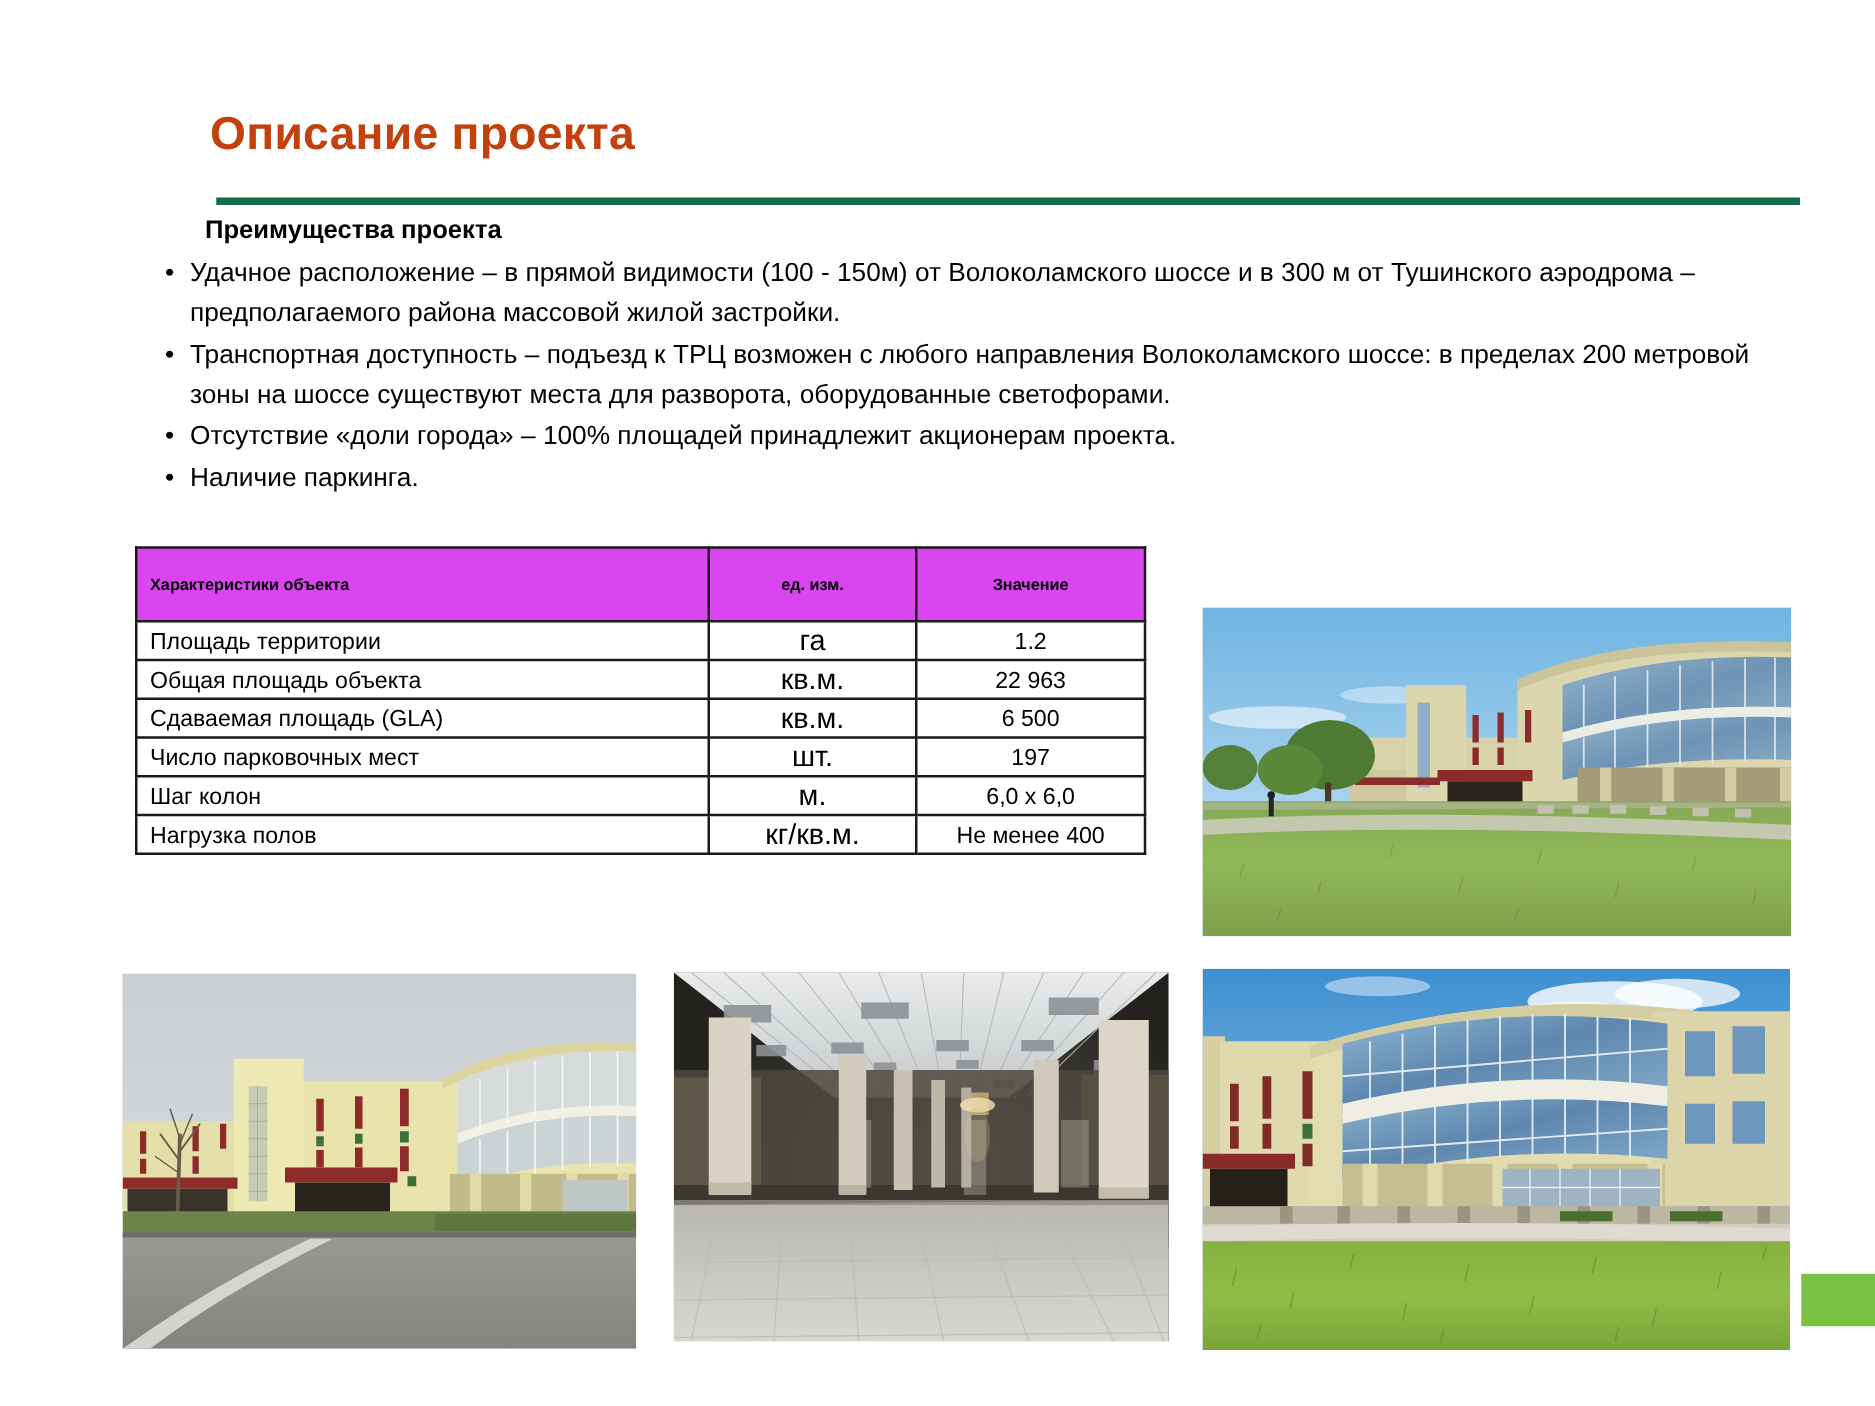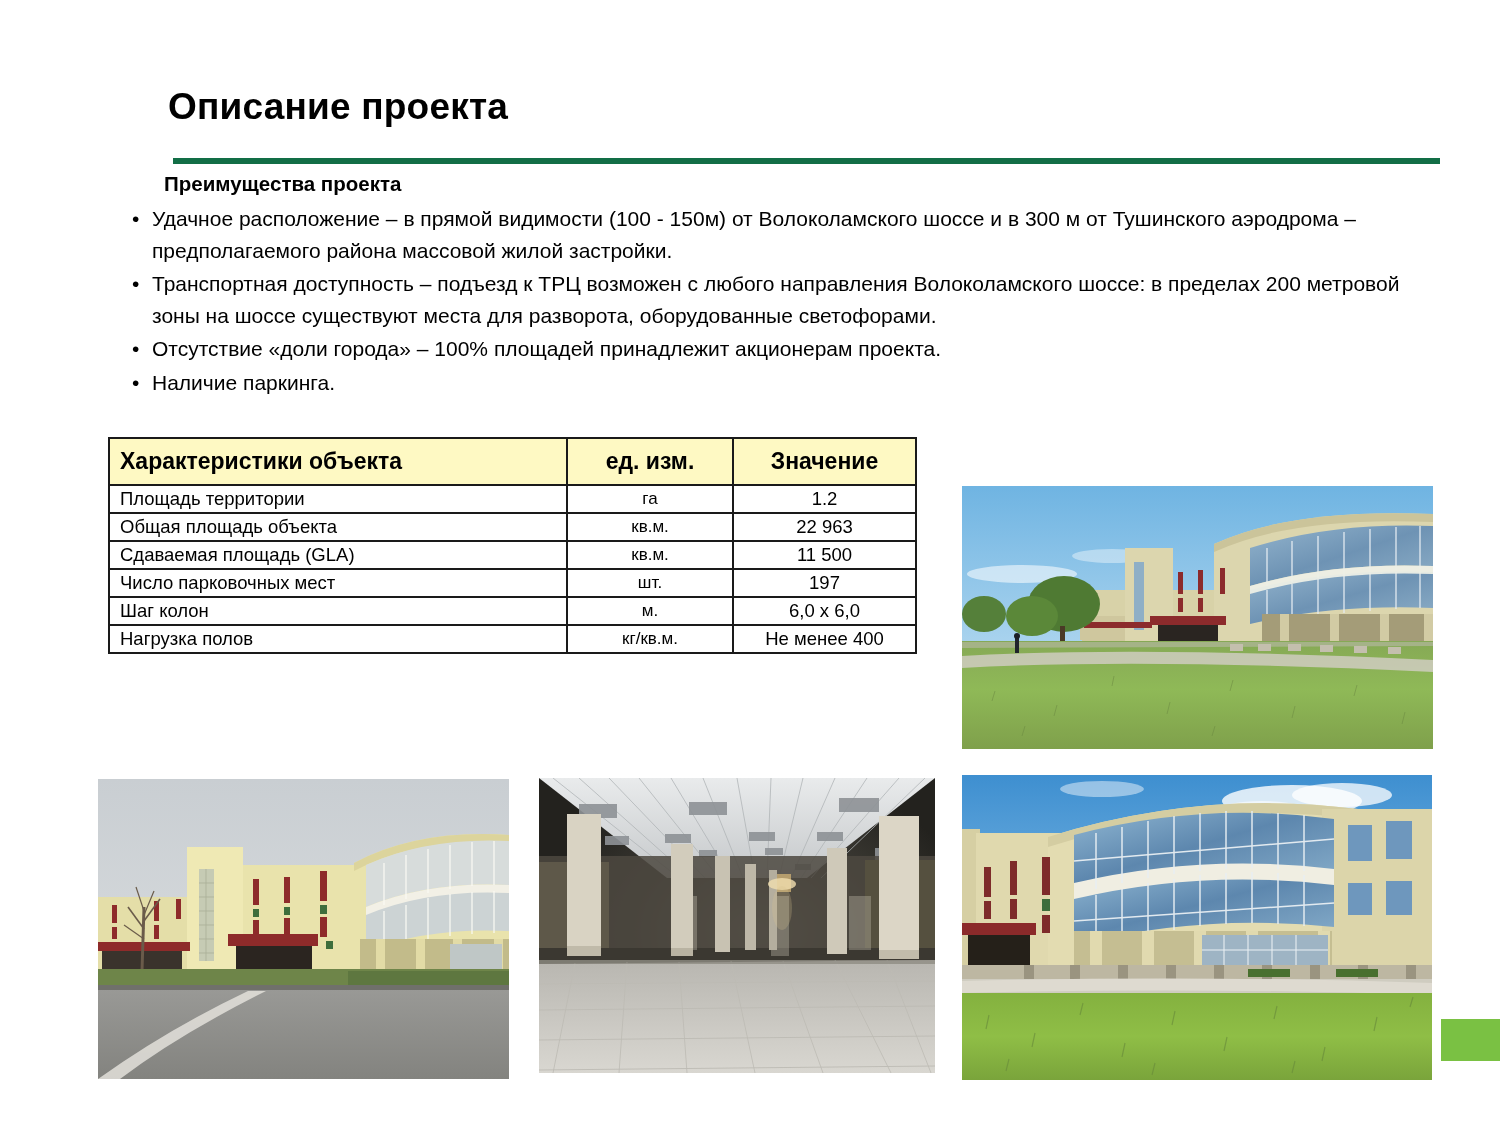--- a/index.html
+++ b/index.html
@@ -16,21 +16,21 @@
     color: #000000;
   }
 
   
   #slide-title {
     position: absolute;
     left: 168px;
     top: 86px;
     font-size: 37px;
     font-weight: bold;
-    color: #000000;
+    color: #c2410c;
     letter-spacing: 0.2px;
     white-space: nowrap;
   }
   #title-rule {
     position: absolute;
     left: 173px;
     top: 158px;
     width: 1267px;
     height: 6px;
     background: #126E46;
@@ -88,31 +88,31 @@
   #spec-table col.c-value { width: 183px; }
 
   #spec-table th, #spec-table td {
     border: 2px solid #1a1a1a;
     font-size: 18.5px;
     font-weight: normal;
     height: 28px;
     box-sizing: border-box;
   }
   #spec-table thead th {
-    background: #fef9c3;
+    background: #d946ef;
     font-weight: bold;
-    font-size: 23px;
-    height: 47px;
+    font-size: 13px;
+    height: 59px;
   }
   #spec-table thead th.h-name  { text-align: left;   padding-left: 10px; }
   #spec-table thead th.h-unit,
   #spec-table thead th.h-value { text-align: center; }
 
   #spec-table td.t-name  { text-align: left; padding-left: 10px; }
-  #spec-table td.t-unit  { text-align: center; font-size: 17px; }
+  #spec-table td.t-unit  { text-align: center; font-size: 23px; }
   #spec-table td.t-value { text-align: center; }
 
   
   .photo {
     position: absolute;
     overflow: hidden;
     background: #cfd4d8;
   }
   .photo svg { display: block; width: 100%; height: 100%; }
 
@@ -184,21 +184,21 @@
       <td class="t-value">1.2</td>
     </tr>
     <tr>
       <td class="t-name">Общая площадь объекта</td>
       <td class="t-unit">кв.м.</td>
       <td class="t-value">22 963</td>
     </tr>
     <tr>
       <td class="t-name">Сдаваемая площадь (GLA)</td>
       <td class="t-unit">кв.м.</td>
-      <td class="t-value">11 500</td>
+      <td class="t-value">6 500</td>
     </tr>
     <tr>
       <td class="t-name">Число парковочных мест</td>
       <td class="t-unit">шт.</td>
       <td class="t-value">197</td>
     </tr>
     <tr>
       <td class="t-name">Шаг колон</td>
       <td class="t-unit">м.</td>
       <td class="t-value">6,0 х 6,0</td>

